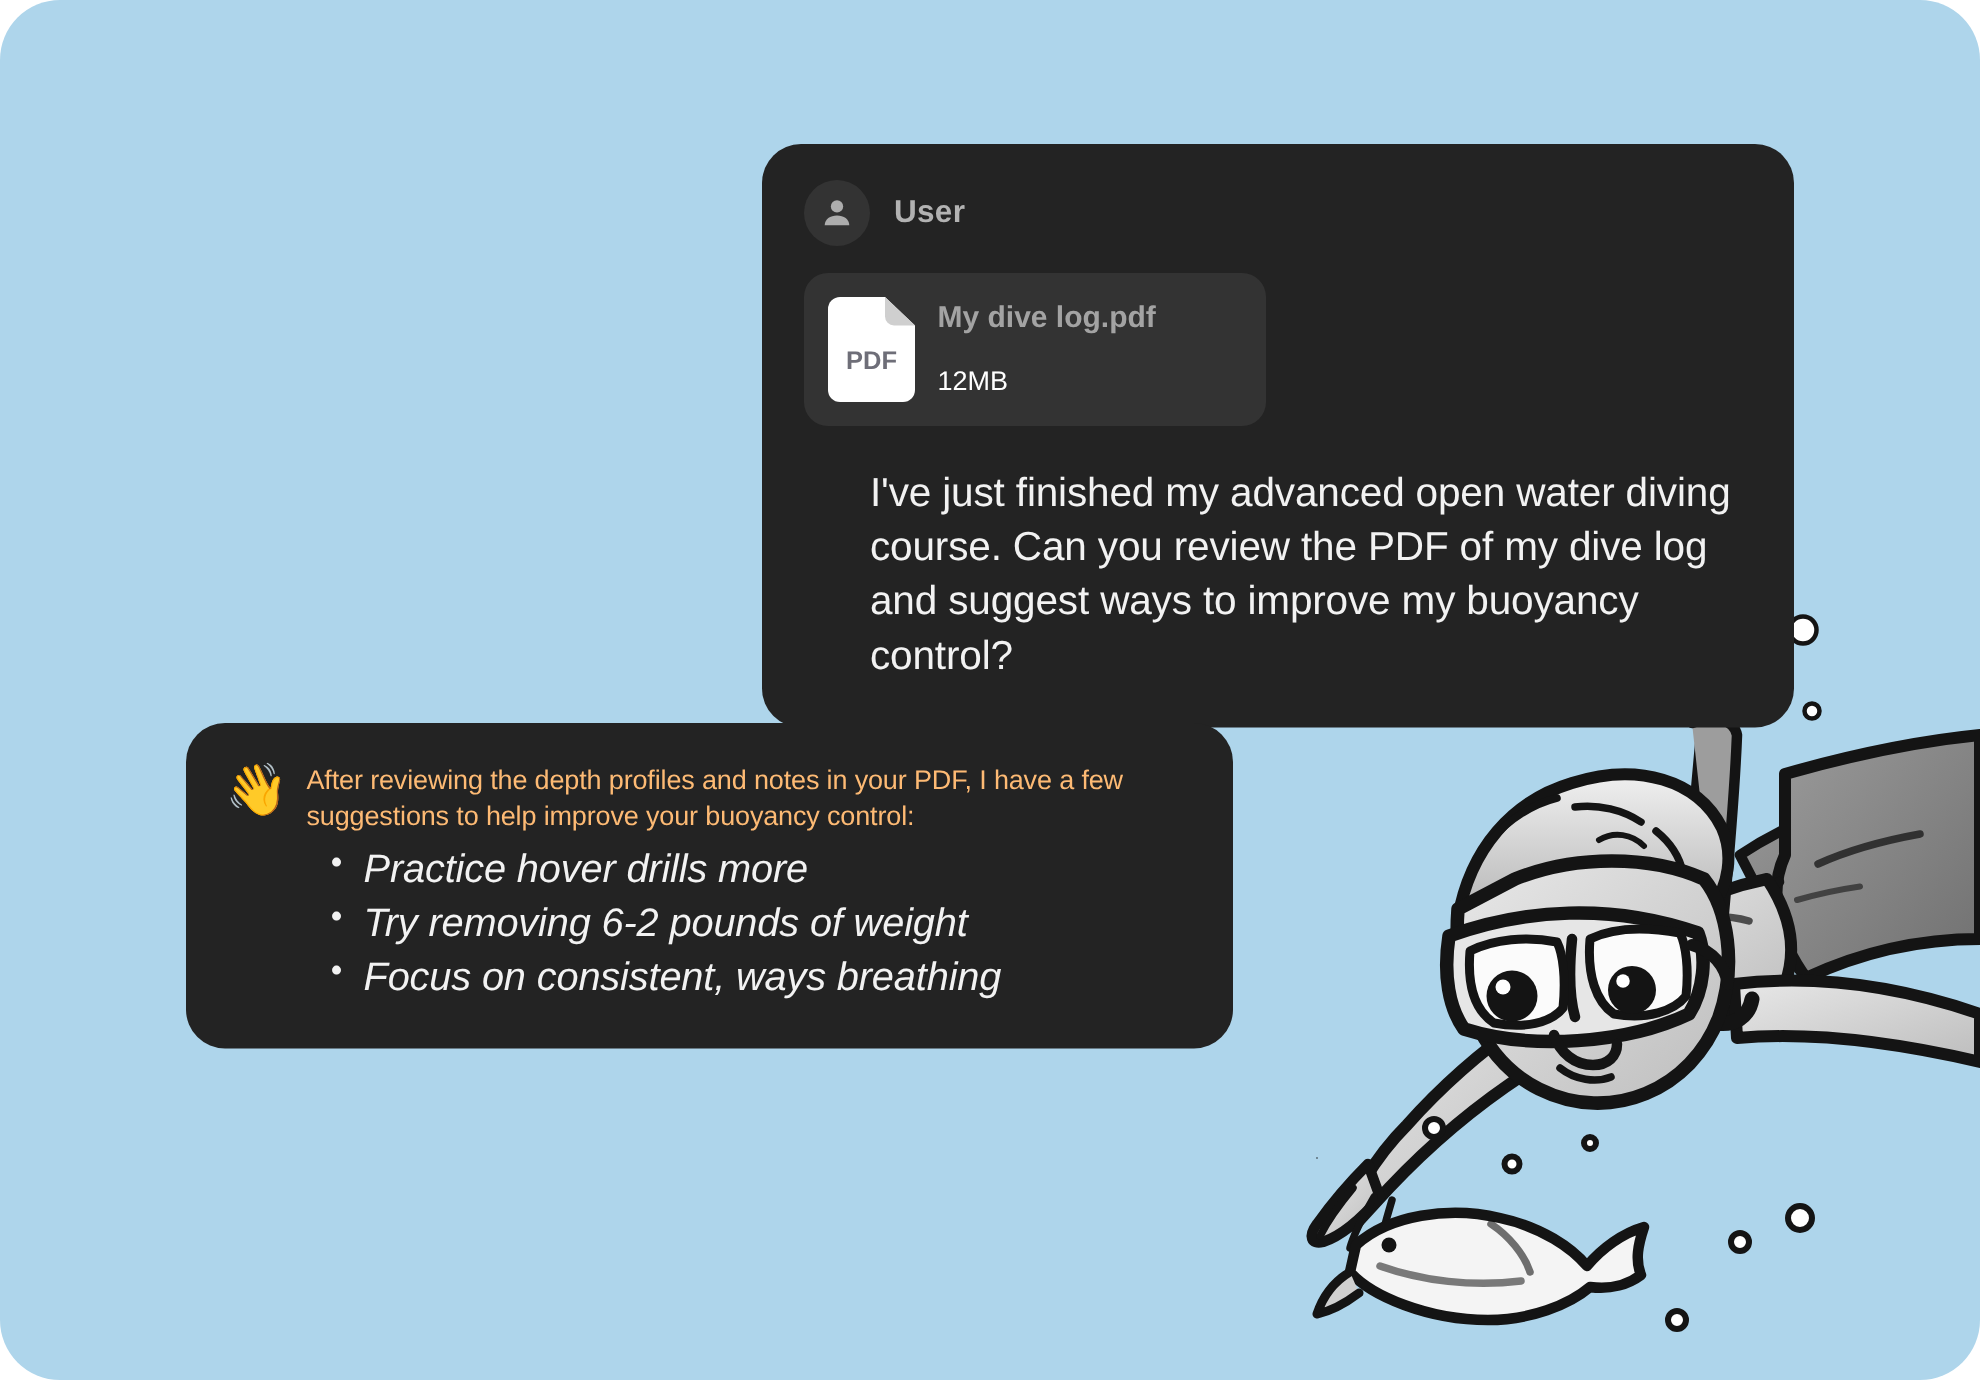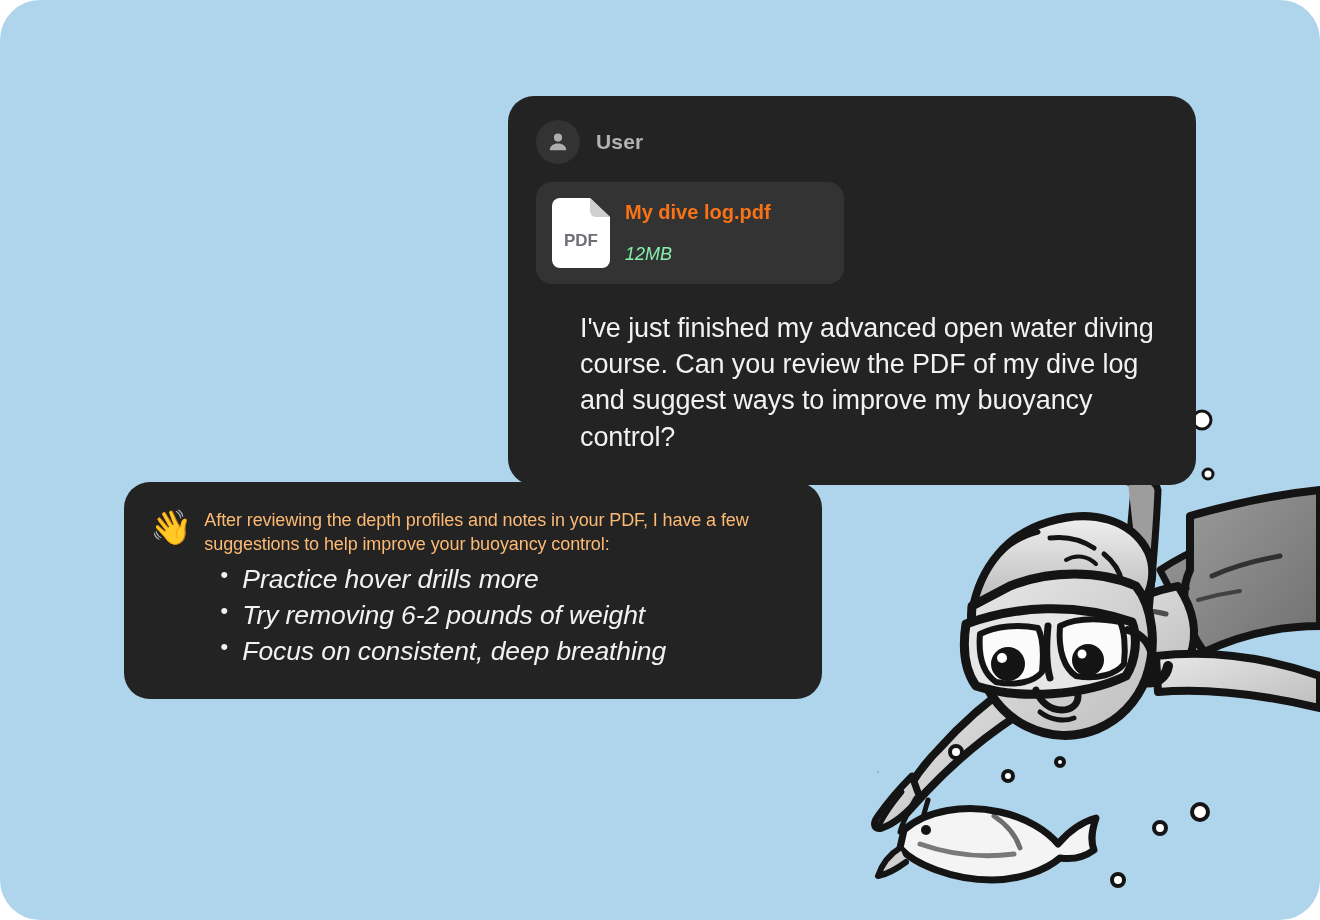--- a/index.html
+++ b/index.html
@@ -86,32 +86,31 @@
   }
   .pdf-icon {
     width: 55px;
     height: 70px;
     flex: none;
     position: relative;
   }
   .pdf-icon svg { display:block; }
   .file-meta { min-width: 0; }
   .file-name {
-    color: #f97316;
+    color: #a3a3a3;
     font-size: 20px;
     font-weight: bold;
     line-height: 1.2;
     white-space: nowrap;
   }
   .file-size {
-    color: #86efac;
+    color: #ffffff;
     font-size: 18px;
     margin-top: 20px;
     line-height: 1.2;
-    font-style: italic;
   }
 
   .user-text {
     color: #f2f2f2;
     font-size: 27px;
     line-height: 1.34;
     margin-top: 26px;
     letter-spacing: -0.1px;
     margin-left: 44px;
   }
@@ -309,19 +308,19 @@
   </div>
 
   <div class="bubble" id="assistant-bubble">
     <div class="assistant-row">
       <div class="wave-emoji">👋</div>
       <div class="assistant-body">
         <div class="assistant-intro">After reviewing the depth profiles and notes in your PDF, I have a few suggestions to help improve your buoyancy control:</div>
         <ul class="suggestions">
           <li>Practice hover drills more</li>
           <li>Try removing 6-2 pounds of weight</li>
-          <li>Focus on consistent, deep breathing</li>
+          <li>Focus on consistent, ways breathing</li>
         </ul>
       </div>
     </div>
   </div>
 
 </div>
 
 </body></html>

